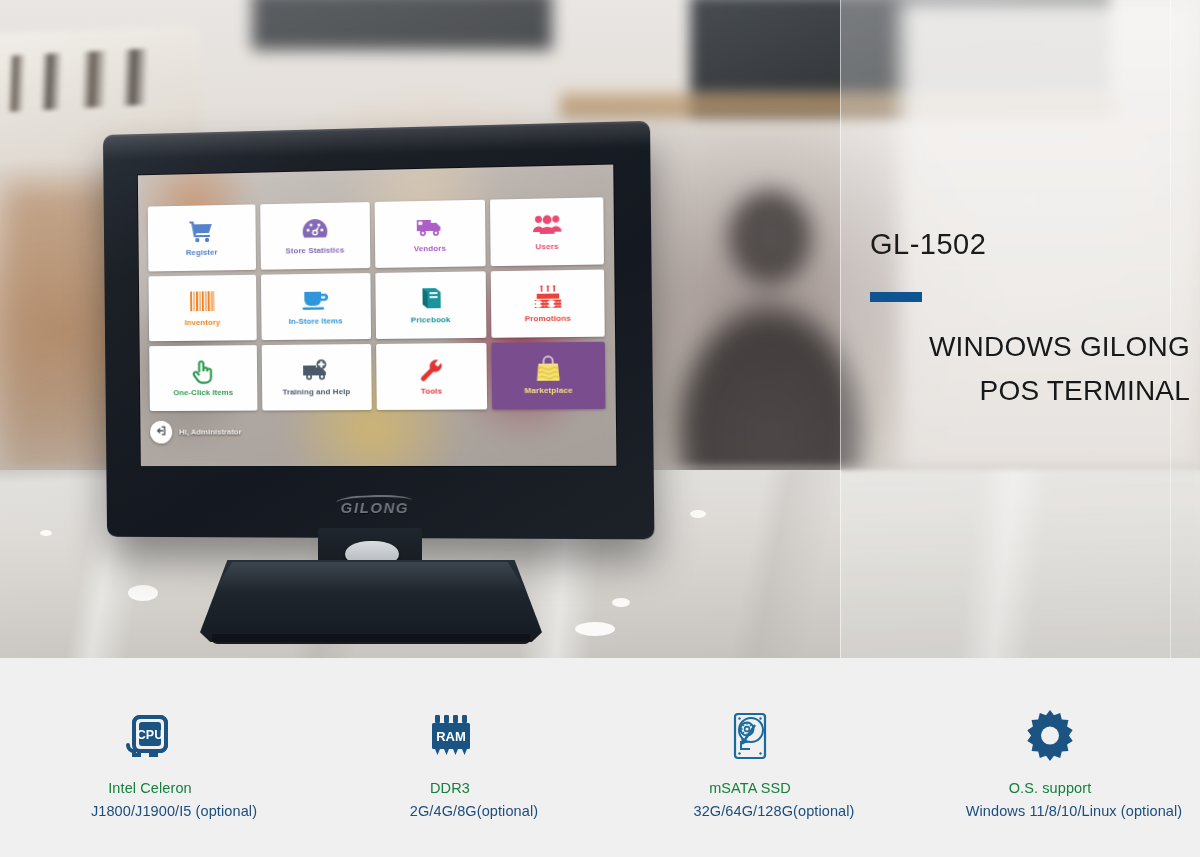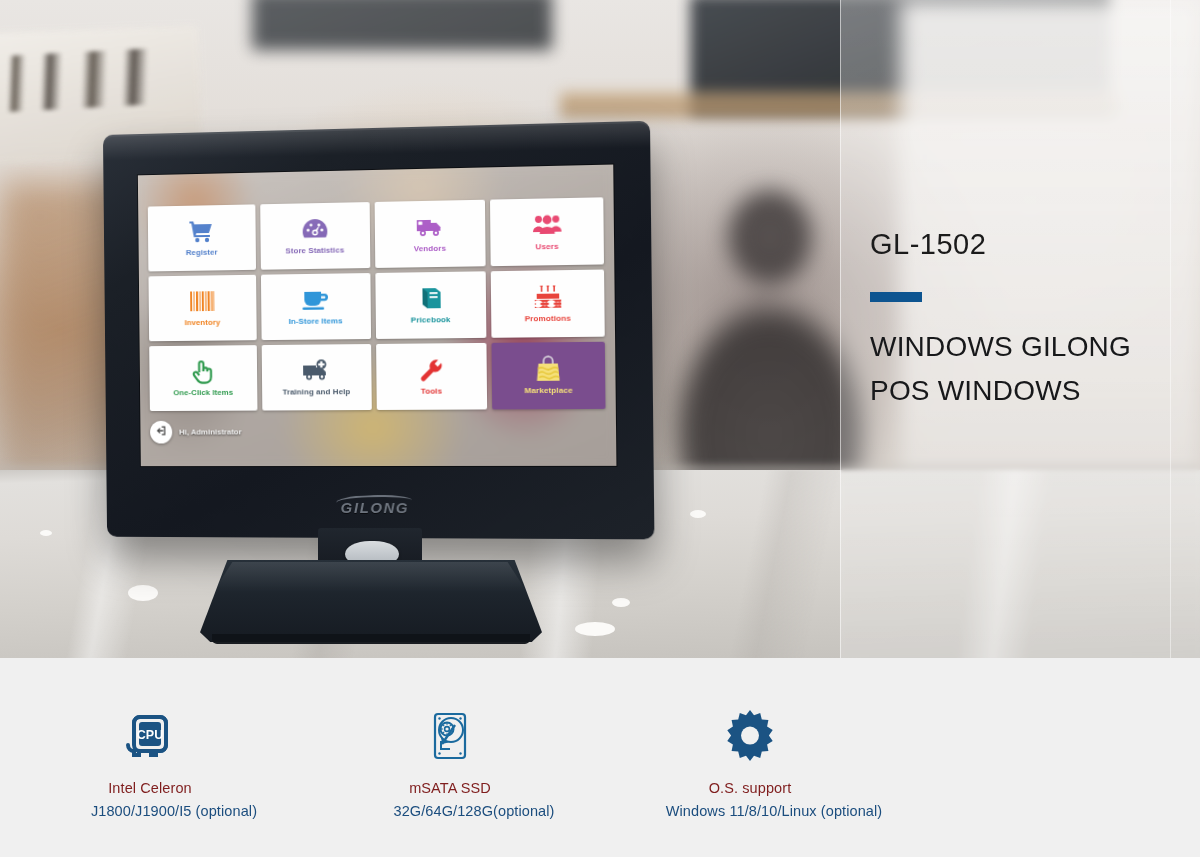--- a/index.html
+++ b/index.html
@@ -218,20 +218,21 @@
   .stand-foot {
     position:absolute; left:212px; top:634px; width:318px; height:10px;
     background:#0f1318; border-radius:0 0 5px 5px; opacity:.95;
   }
 
   
   .right-panel {
     position:absolute; left:840px; top:0; width:360px; height:658px;
     background:linear-gradient(180deg, rgba(255,255,255,.30), rgba(255,255,255,.22));
     backdrop-filter:blur(2px);
+    text-align:right;
   }
   .rp-divider-left  { position:absolute; left:0;   top:0; width:1px; height:658px; background:rgba(255,255,255,.55); }
   .rp-divider-right { position:absolute; left:330px; top:0; width:1px; height:658px; background:rgba(255,255,255,.45); }
   .model-code {
     position:absolute; left:30px; top:228px;
     font-size:29px; font-weight:400; color:#1b1b1b; letter-spacing:.5px;
   }
   .accent-bar {
     position:absolute; left:30px; top:292px; width:52px; height:10px; background:#0d5490;
   }
@@ -246,21 +247,21 @@
     background:#f0f0f0;
     display:grid; grid-template-columns:repeat(4,1fr);
     align-items:start;
   }
   .spec {
     display:flex; flex-direction:column; align-items:center;
     padding-top:45px;
   }
   .spec-icon { height:62px; display:flex; align-items:flex-end; justify-content:center; }
   .spec-title {
-    margin-top:15px; font-size:14.5px; color:#7f1d1d; letter-spacing:.1px;
+    margin-top:15px; font-size:14.5px; color:#15803d; letter-spacing:.1px;
   }
   .spec-sub {
     margin-top:7px; font-size:14.5px; color:#1b4d7e; letter-spacing:.1px;margin-left:48px;
   }
 </style>
 </head>
 <body>
 
 <div class="hero">
 
@@ -532,40 +533,60 @@
   <div class="stand-foot"></div>
 
   <div class="right-panel">
     <div class="rp-divider-left"></div>
     <div class="rp-divider-right"></div>
 
     <div class="model-code">GL-1502</div>
     <div class="accent-bar"></div>
     <div class="headline">
       <div>WINDOWS GILONG</div>
-      <div>POS WINDOWS</div>
+      <div>POS TERMINAL</div>
     </div>
   </div>
 </div>
 
 <div class="specbar">
 
   <div class="spec">
     <span class="spec-icon">
       <svg width="56" height="56" viewBox="0 0 56 56">
         <path d="M12 14a6 6 0 016-6h20a6 6 0 016 6v22a6 6 0 01-6 6h-4v4h-5v-4H17v4h-5v-4a6 6 0 01-6-6" fill="none" stroke="#1b5383" stroke-width="4" stroke-linecap="round"></path>
         <path d="M12 14a6 6 0 016-6h20a6 6 0 016 6v22a6 6 0 01-6 6H18a6 6 0 01-6-6z" fill="none" stroke="#1b5383" stroke-width="4"></path>
         <rect x="17" y="13" width="22" height="24" rx="3" fill="#1b5383"></rect>
         <text x="28" y="30" font-family="Liberation Sans, sans-serif" font-size="12.5" font-weight="bold" fill="#fff" text-anchor="middle">CPU</text>
       </svg>
     </span>
     <span class="spec-title">Intel Celeron</span>
     <span class="spec-sub">J1800/J1900/I5 (optional)</span>
   </div>
 
+  <div class="spec">
+    <span class="spec-icon">
+      <svg width="56" height="56" viewBox="0 0 56 56">
+        <g fill="#1b5383">
+          <rect x="13" y="6" width="5" height="8" rx="1.2"></rect>
+            <rect x="22" y="6" width="5" height="8" rx="1.2"></rect>
+          <rect x="31" y="6" width="5" height="8" rx="1.2"></rect>
+            <rect x="40" y="6" width="5" height="8" rx="1.2"></rect>
+          <path d="M13 40h5l-2.5 6z"></path>
+            <path d="M22 40h5l-2.5 6z"></path>
+          <path d="M31 40h5l-2.5 6z"></path>
+            <path d="M40 40h5l-2.5 6z"></path>
+          <rect x="10" y="14" width="38" height="26" rx="1.5"></rect>
+        </g>
+        <text x="29" y="32" font-family="Liberation Sans, sans-serif" font-size="13" font-weight="bold" fill="#fff" text-anchor="middle">RAM</text>
+      </svg>
+    </span>
+    <span class="spec-title">DDR3</span>
+    <span class="spec-sub">2G/4G/8G(optional)</span>
+  </div>
 
   <div class="spec">
     <span class="spec-icon">
       <svg width="56" height="56" viewBox="0 0 56 56">
         <rect x="13" y="5" width="30" height="44" rx="3" fill="none" stroke="#1b6a9e" stroke-width="2.2"></rect>
         <g fill="#1b6a9e">
             <circle cx="17.5" cy="9.5" r="1.2"></circle>
             <circle cx="38.5" cy="9.5" r="1.2"></circle>
           <circle cx="17.5" cy="44.5" r="1.2"></circle>
             <circle cx="38.5" cy="44.5" r="1.2"></circle>

